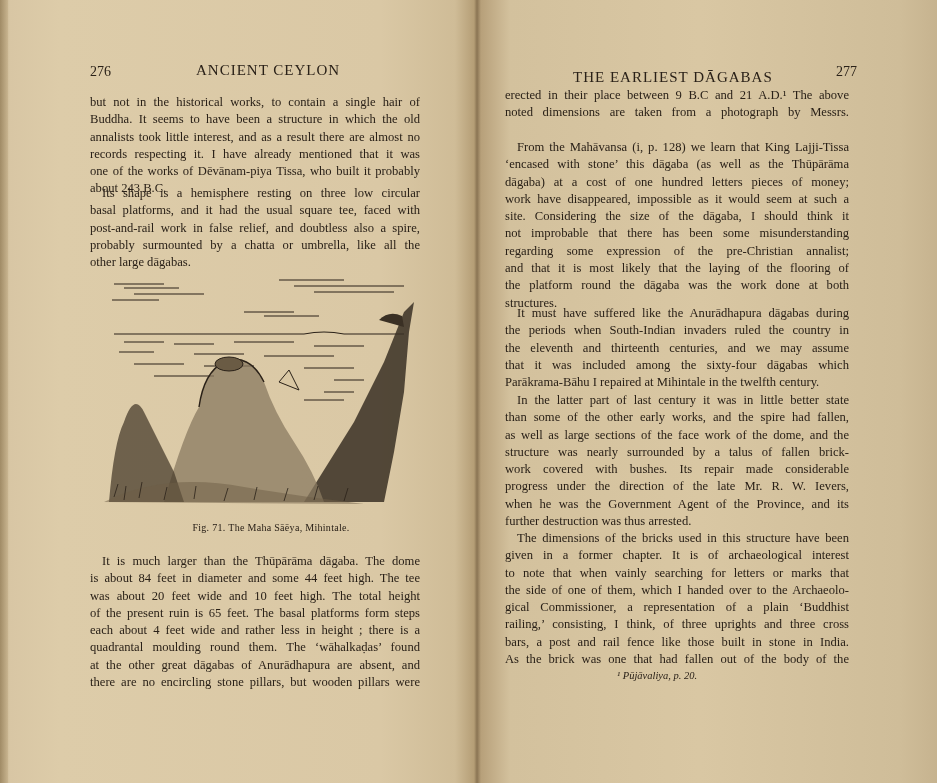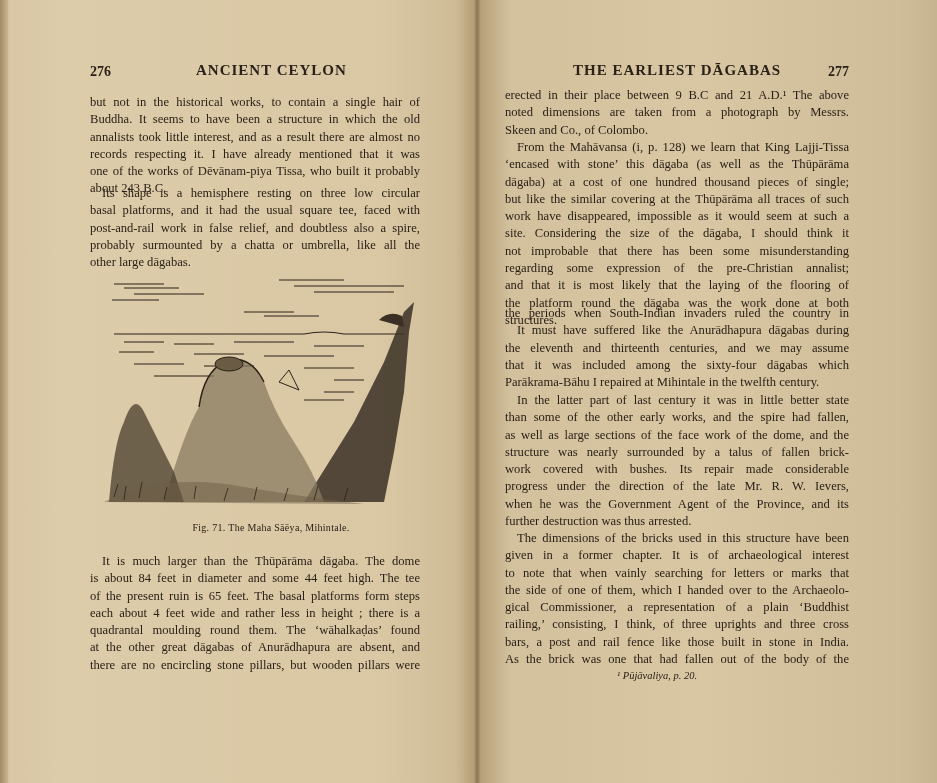--- a/index.html
+++ b/index.html
@@ -14,28 +14,28 @@
       background: linear-gradient(90deg, #b9a47f 0px, #d8c6a4 10px, #ddcca9 60px, #dac8a5 380px, #cfbc97 455px, #b59e76 474px, #8a7453 477px, #b7a07a 481px, #d3c19d 510px, #d9c7a3 700px, #cfbd99 900px, #c6b38f 937px);
     }
     .left-edge {
       position: absolute; left: 0; top: 0; width: 8px; height: 783px;
       background: linear-gradient(90deg, #a08b66, #c8b48f);
     }
     .page { position: absolute; top: 0; height: 783px; }
     .page.left { left: 90px; width: 346px; }
     .page.right { left: 505px; width: 360px; }
     .running-head {
-      position: absolute; top: 62px; left: 0; right: 16px; height: 22px;
-      font-size: 15px; letter-spacing: 1px; font-weight: bold;
+      position: absolute; top: 62px; left: 0; right: 8px; height: 22px;
+      font-size: 15px; letter-spacing: 1px;
     }
     .running-head .pno { position: absolute; top: 2px; font-size: 14px; letter-spacing: 0; }
     .page.left .running-head .pno { left: 0; }
     .page.left .running-head .title { position: absolute; left: 106px; }
     .page.right .running-head .pno { right: 0; }
-    .page.right .running-head .title { position: absolute; left: 68px; }
+    .page.right .running-head .title { position: absolute; left: 68px; margin-top: 7px; }
     .para {
       position: absolute; left: 0; right: 16px;
       font-size: 12.6px; line-height: 17.3px; text-align: justify;
     }
     .para span.line { display: block; text-align: justify; text-align-last: justify; white-space: nowrap; }
     .para span.line.last { text-align-last: left; }
     .indent { padding-left: 12px; }
     .figure {
       position: absolute; left: 14px; top: 272px; width: 322px; height: 232px;
     }
@@ -103,57 +103,56 @@
         <g stroke="#2a2118" stroke-width="0.8">
           <path d="M10 225 L14 212 M20 228 L22 214 M35 226 L38 210 M60 228 L63 215 M90 227 L92 214 M120 229 L124 216 M150 228 L153 215 M180 229 L184 216 M210 228 L214 214 M240 229 L244 216"></path>
         </g>
       </svg>
     </div>
     <div class="caption">Fig. 71.  The Maha Sāēya, Mihintale.</div>
 
     <div class="para" style="top:553px;">
       <span class="line indent">It is much larger than the Thūpārāma dāgaba.  The dome</span>
       <span class="line">is about 84 feet in diameter and some 44 feet high.  The tee</span>
+      <span class="line">was about 20 feet wide and 10 feet high.  The total height</span>
       <span class="line">of the present ruin is 65 feet.  The basal platforms form steps</span>
       <span class="line">each about 4 feet wide and rather less in height ;  there is a</span>
       <span class="line">quadrantal moulding round them.  The ‘wāhalkaḍas’ found</span>
       <span class="line">at the other great dāgabas of Anurādhapura are absent, and</span>
       <span class="line">there are no encircling stone pillars, but wooden pillars were</span>
     </div>
   </div>
 
   <div class="page right">
     <div class="running-head">
       <span class="title">THE EARLIEST DĀGABAS</span>
       <span class="pno">277</span>
     </div>
 
     <div class="para" style="top:87px;">
       <span class="line">erected in their place between 9 B.C and 21 A.D.¹  The above</span>
       <span class="line">noted dimensions are taken from a photograph by Messrs.</span>
-      <span class="line last">Skeen and Co., of Colombo.</span>
     </div>
 
     <div class="para" style="top:139px;">
       <span class="line indent">From the Mahāvansa (i, p. 128) we learn that King Lajji-Tissa</span>
       <span class="line">‘encased with stone’ this dāgaba (as well as the Thūpārāma</span>
-      <span class="line">dāgaba) at a cost of one hundred thousand pieces of single;</span>
-      <span class="line">but like the similar covering at the Thūpārāma all traces of such</span>
+      <span class="line">dāgaba) at a cost of one hundred letters pieces of money;</span>
       <span class="line">work have disappeared, impossible as it would seem at such a</span>
       <span class="line">site.  Considering the size of the dāgaba, I should think it</span>
       <span class="line">not improbable that there has been some misunderstanding</span>
       <span class="line">regarding some expression of the pre-Christian annalist;</span>
       <span class="line">and that it is most likely that the laying of the flooring of</span>
       <span class="line">the platform round the dāgaba was the work done at both</span>
       <span class="line last">structures.</span>
     </div>
 
     <div class="para" style="top:305px;">
+      <span class="line indent">It must have suffered like the Anurādhapura dāgabas during</span>
       <span class="line">the periods when South-Indian invaders ruled the country in</span>
-      <span class="line indent">It must have suffered like the Anurādhapura dāgabas during</span>
       <span class="line">the eleventh and thirteenth centuries, and we may assume</span>
       <span class="line">that it was included among the sixty-four dāgabas which</span>
       <span class="line last">Parākrama-Bāhu I repaired at Mihintale in the twelfth century.</span>
     </div>
 
     <div class="para" style="top:392px;">
       <span class="line indent">In the latter part of last century it was in little better state</span>
       <span class="line">than some of the other early works, and the spire had fallen,</span>
       <span class="line">as well as large sections of the face work of the dome, and the</span>
       <span class="line">structure was nearly surrounded by a talus of fallen brick-</span>

